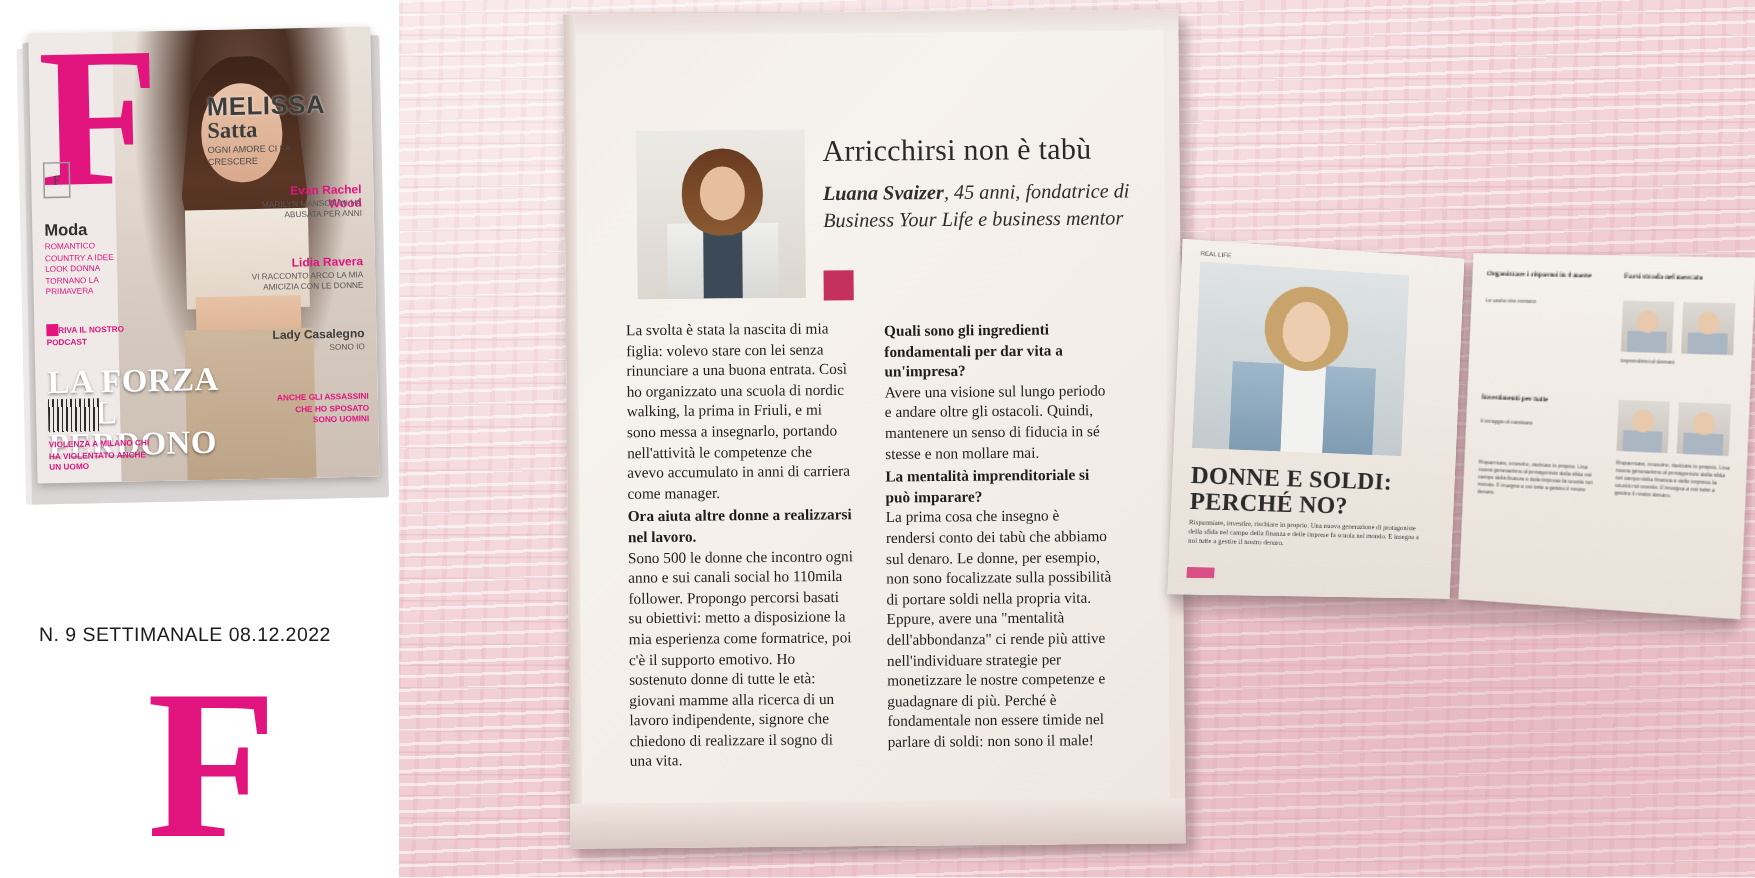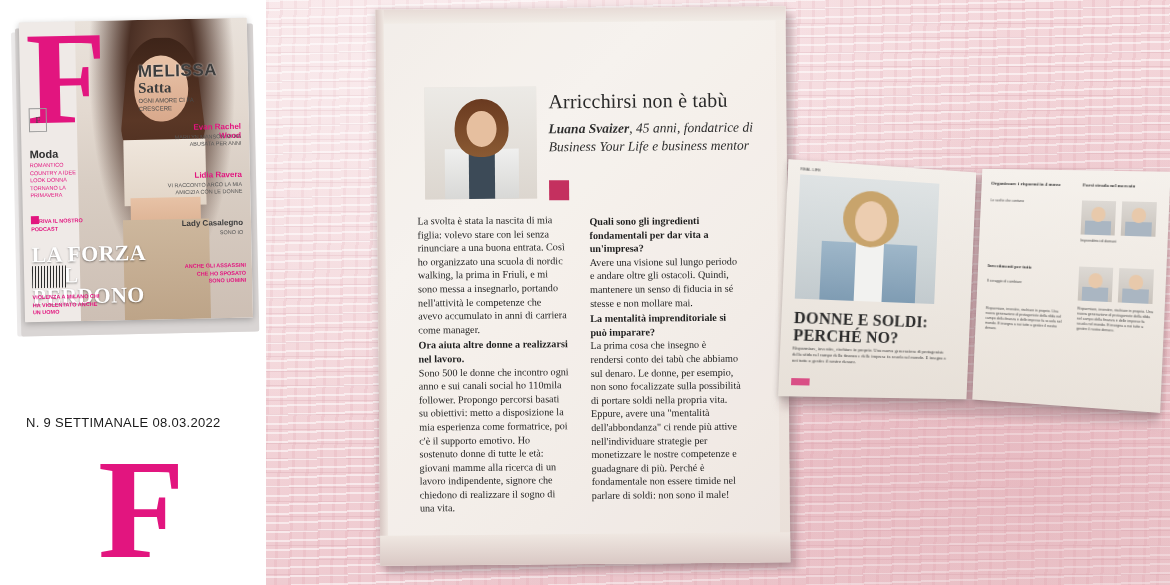--- a/index.html
+++ b/index.html
@@ -332,21 +332,21 @@
     <div class="cover-come-badge"></div>
     <div class="cover-come">ARRIVA IL NOSTRO PODCAST</div>
 
     <div class="cover-titolo">LA FORZA DEL PERDONO</div>
     <div class="cover-anche">ANCHE GLI ASSASSINI CHE HO SPOSATO SONO UOMINI</div>
     <div class="cover-barcode"></div>
     <div class="cover-viol">VIOLENZA A MILANO CHI HA VIOLENTATO ANCHE UN UOMO</div>
   </div>
 </div>
 
-<div class="caption">N. 9 SETTIMANALE 08.03.2022</div>
+<div class="caption">N. 9 SETTIMANALE 08.12.2022</div>
 <div class="big-F">F</div>
 
 <div class="page-wrap">
   <div class="page-shadow"></div>
   <div class="page">
     <div class="page-edge-t"></div>
     <div class="page-edge-l"></div>
     <div class="page-edge-b"></div>
     <div class="page-inner"></div>
 

